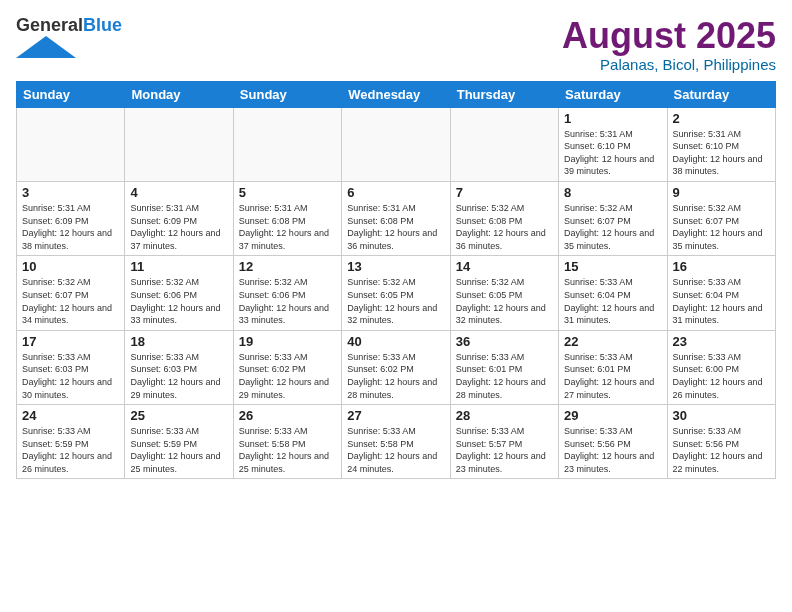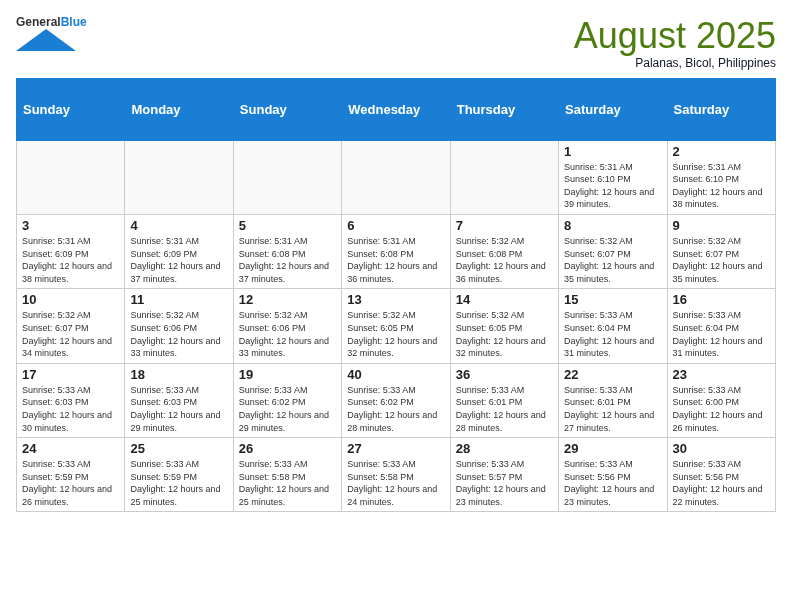--- a/index.html
+++ b/index.html
@@ -23,38 +23,38 @@
     }
     .logo {
       display: flex;
       align-items: center;
     }
     .title-block {
       text-align: right;
     }
     .calendar-title {
       font-size: 36px;
-      font-weight: normal;
-      color: #4d7c0f;
+      font-weight: bold;
+      color: #701a75;
       line-height: 1.1;
     }
     .calendar-subtitle {
-      font-size: 12px;
-      color: #0f172a;
+      font-size: 15px;
+      color: #0369a1;
     }
     .calendar {
       width: 100%;
       border-collapse: collapse;
       border: 1px solid #ccc;
     }
     .calendar th {
       background-color: #1a7fd4;
       color: #fff;
       text-align: left;
-      padding: 23px 6px;
+      padding: 5px 6px;
       font-size: 13px;
       font-weight: bold;
       border: 1px solid #1a7fd4;
     }
     .calendar td {
       vertical-align: top;
       border: 1px solid #ccc;
       padding: 3px 5px;
       font-size: 9.5px;
       color: #333;
@@ -82,21 +82,21 @@
       min-height: 60px;
     }
   </style>
 </head>
 <body>
 
 <div class="page">
   <div class="header">
     <div class="logo">
       <div>
-        <div style="font-size:12px;font-weight:bold;color:#333;line-height:1.1;">
+        <div style="font-size:18px;font-weight:bold;color:#333;line-height:1.1;">
           General<span style="color:#1a7fd4;">Blue</span>
         </div>
         <svg width="60" height="22" viewBox="0 0 60 22">
           <polygon points="0,22 30,0 60,22" fill="#1a7fd4"></polygon>
           <rect x="20" y="10" width="20" height="12" fill="#1a7fd4"></rect>
         </svg>
       </div>
     </div>
     <div class="title-block">
       <div class="calendar-title">August 2025</div>

